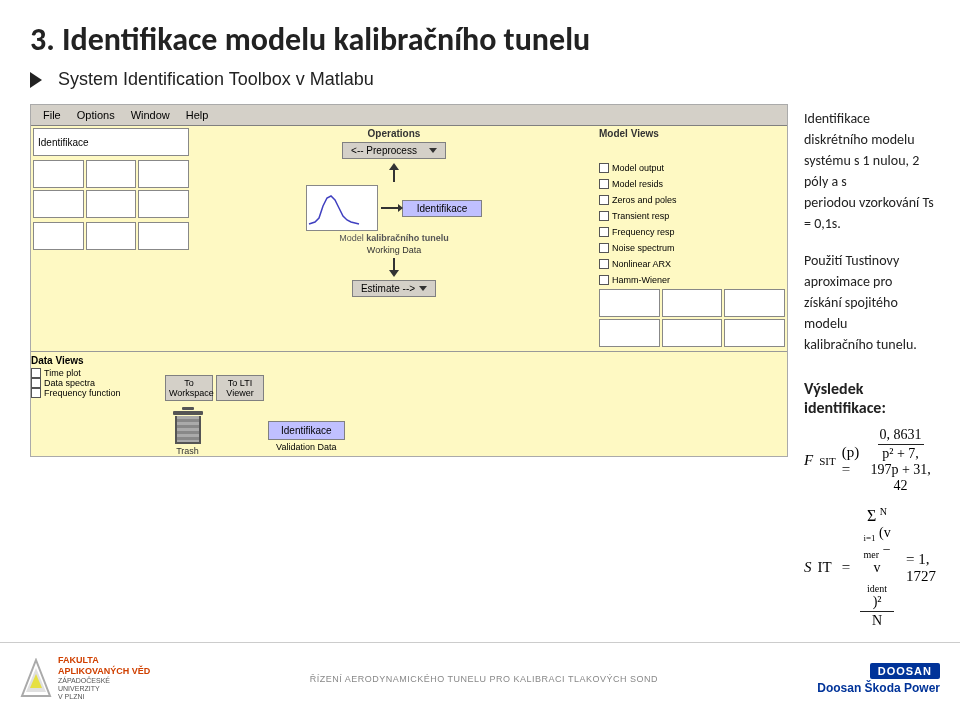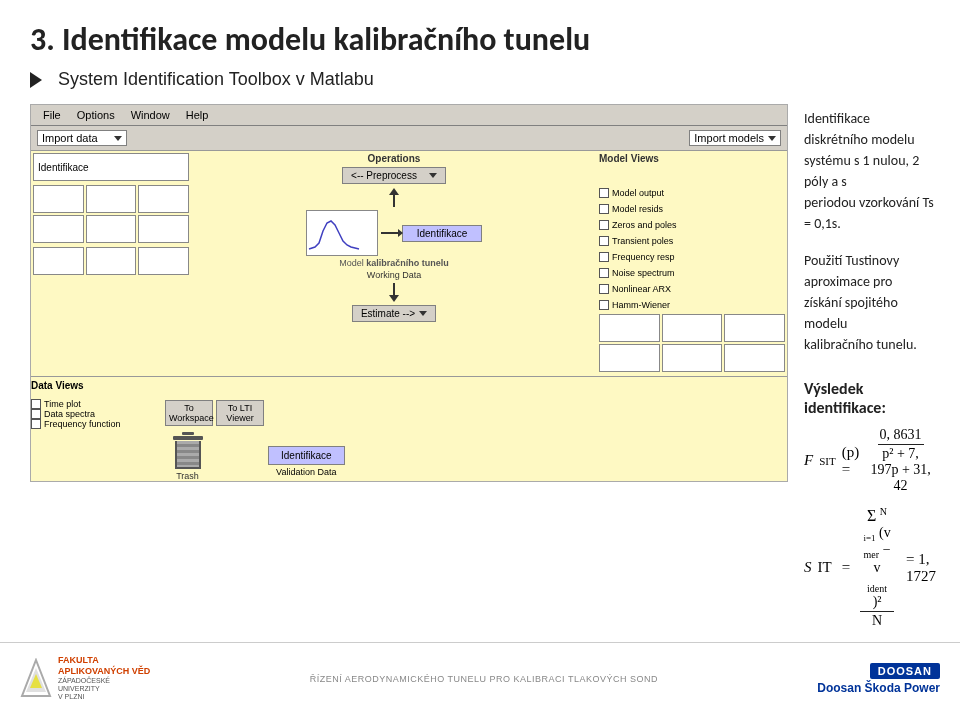--- a/index.html
+++ b/index.html
@@ -371,31 +371,20 @@
 
     <div class="toolbox-panel">
 
       <div class="tb-menubar">
         <span>File</span>
         <span>Options</span>
         <span>Window</span>
         <span>Help</span>
       </div>
 
-      <div class="tb-toolbar">
-        <div class="tb-dropdown">
-          <span>Import data</span>
-          <div class="tb-dropdown-arrow"></div>
-        </div>
-        <div style="flex:1"></div>
-        <div class="tb-dropdown">
-          <span>Import models</span>
-          <div class="tb-dropdown-arrow"></div>
-        </div>
-      </div>
 
       <div class="tb-inner-layout">
 
         <div class="tb-col1">
           <div style="border:1px solid #888; background:white; height:28px; margin-bottom:4px; display:flex; align-items:center; padding:2px 4px;">
             <span style="font-size:10px;">Identifikace</span>
           </div>
 
           <div style="display:grid; grid-template-columns:repeat(3,1fr); gap:2px; margin-bottom:4px;">
             <div style="border:1px solid #888;background:white;height:28px;"></div>
@@ -477,21 +466,21 @@
             <div class="tb-mv-row">
               <div class="tb-checkbox"></div>
               <span>Model resids</span>
             </div>
             <div class="tb-mv-row">
               <div class="tb-checkbox"></div>
               <span>Zeros and poles</span>
             </div>
             <div class="tb-mv-row">
               <div class="tb-checkbox"></div>
-              <span>Transient poles</span>
+              <span>Transient resp</span>
             </div>
             <div class="tb-mv-row">
               <div class="tb-checkbox"></div>
               <span>Frequency resp</span>
             </div>
             <div class="tb-mv-row">
               <div class="tb-checkbox"></div>
               <span>Noise spectrum</span>
             </div>
             <div class="tb-mv-row">
@@ -512,21 +501,21 @@
             <div style="border:1px solid #888;background:white;height:28px;"></div>
             <div style="border:1px solid #888;background:white;height:28px;"></div>
           </div>
         </div>
 
       </div>
 
       <div class="tb-bottom-section">
 
         <div class="tb-dataviews">
-          <div style="font-size:10px;font-weight:bold;margin-bottom:8px;">Data Views</div>
+          <div style="font-size:10px;font-weight:bold;margin-bottom:2px;">Data Views</div>
           <div class="tb-mv-row">
             <div class="tb-checkbox"></div>
             <span>Time plot</span>
           </div>
           <div class="tb-mv-row">
             <div class="tb-checkbox"></div>
             <span>Data spectra</span>
           </div>
           <div class="tb-mv-row">
             <div class="tb-checkbox"></div>

